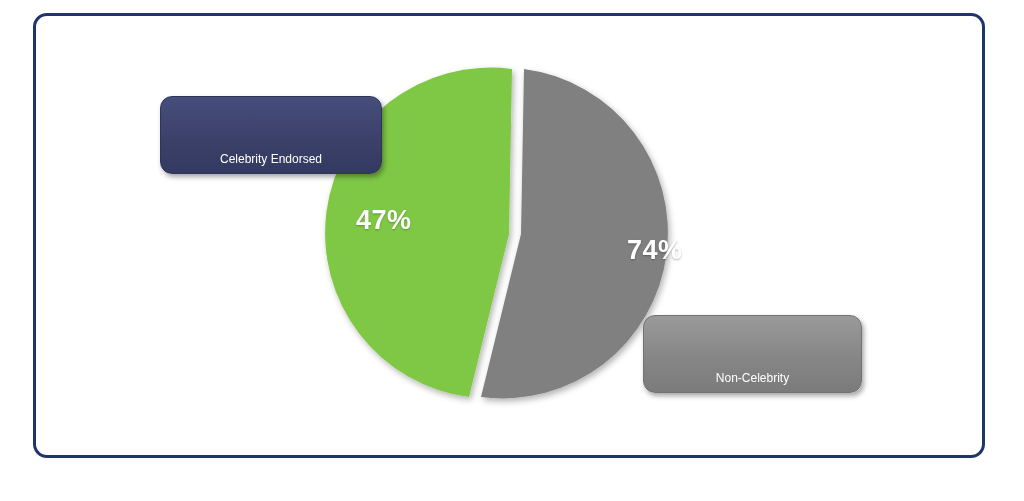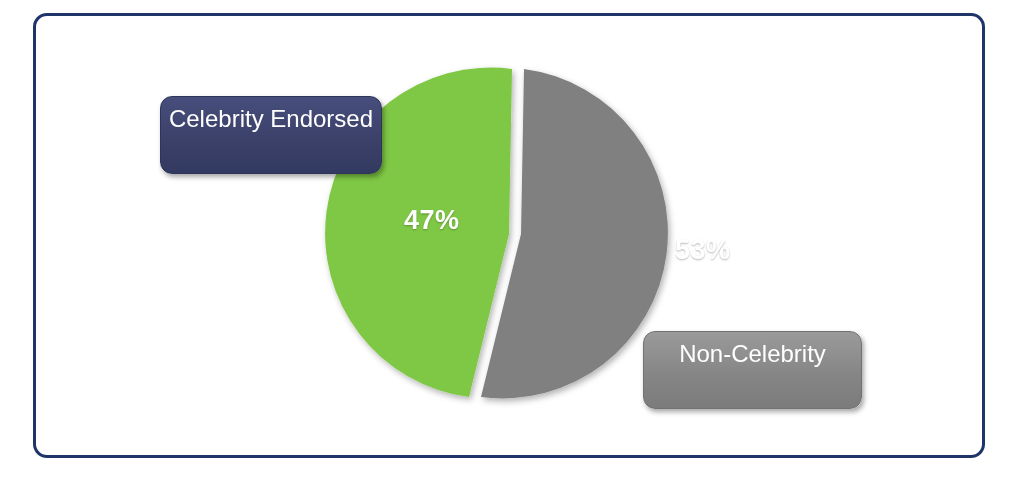--- a/index.html
+++ b/index.html
@@ -44,56 +44,54 @@
   }
   
   .pct {
     position: absolute;
     color: #ffffff;
     font-weight: bold;
     font-size: 27px;
     letter-spacing: 0.5px;
     text-shadow: 0 1px 2px rgba(0,0,0,0.28);
     white-space: nowrap;
-    margin-left: 48px;
   }
   #pct-green { left: 356px; top: 205px; }
   #pct-gray  { left: 627px; top: 235px; }
 
   
   .callout {
     position: absolute;
     box-sizing: border-box;
     display: flex;
-    align-items: flex-start;
+    align-items: flex-end;
     justify-content: center;
     text-align: center;
     color: #ffffff;
-    font-size: 24px;
+    font-size: 12px;
     line-height: 1.35;
     border-radius: 12px;
     padding: 6px 6px;
     box-shadow: 2px 3px 5px rgba(0,0,0,0.35);
   }
   #callout-celebrity {
     left: 160px;
     top: 96px;
     width: 222px;
     height: 78px;
     background: linear-gradient(180deg, #474e7c 0%, #3b4169 55%, #333a61 100%);
     border: 1px solid #2e3558;
   }
   #callout-noncelebrity {
     left: 643px;
     top: 315px;
     width: 219px;
     height: 78px;
     background: linear-gradient(180deg, #9a9a9a 0%, #868686 55%, #7b7b7b 100%);
     border: 1px solid #727272;
-    margin-top: 16px;
   }
   .callout-text { display: block; }
 </style>
 </head>
 <body>
 
 <div id="canvas">
 
   <div id="frame"></div>
 
@@ -112,21 +110,21 @@
                Z"></path>
 
       <path filter="url(#sliceShadow)" fill="#808080" d="M 521 234
                L 524 69
                A 165 165 0 1 1 481 397
                Z"></path>
     </svg>
 
     <div class="pct" id="pct-green">47%</div>
 
-    <div class="pct" id="pct-gray">53%</div>
+    <div class="pct" id="pct-gray">74%</div>
 
     <div class="callout" id="callout-celebrity">
       <div>
         <span class="callout-text">Celebrity Endorsed</span>
       </div>
     </div>
 
     <div class="callout" id="callout-noncelebrity">
       <div>
         <span class="callout-text">Non-Celebrity</span>

